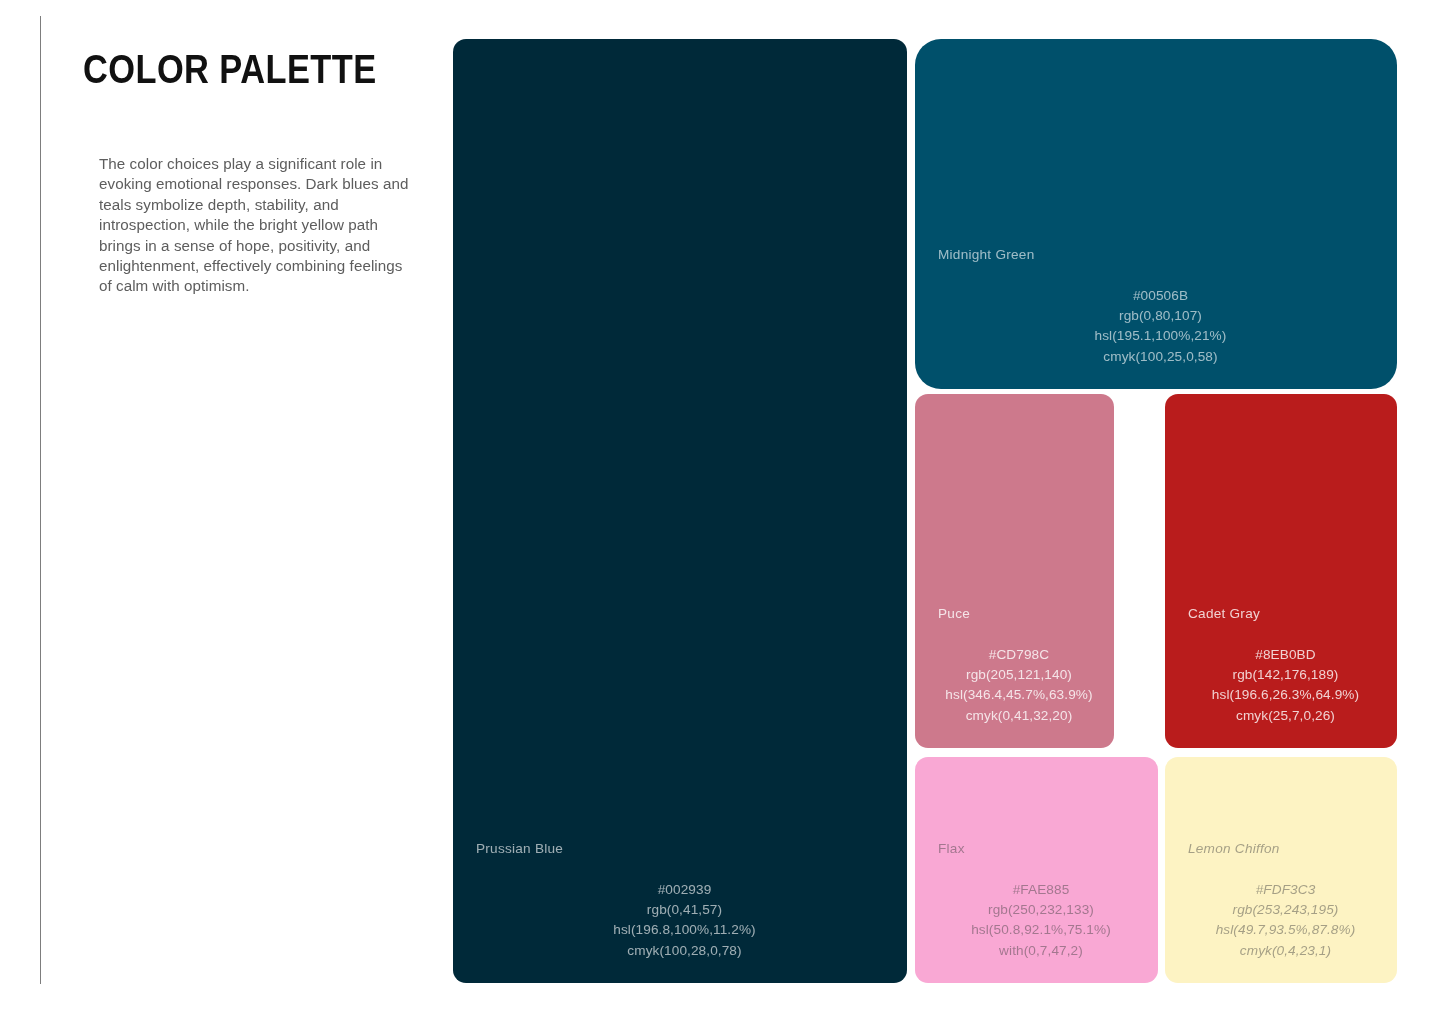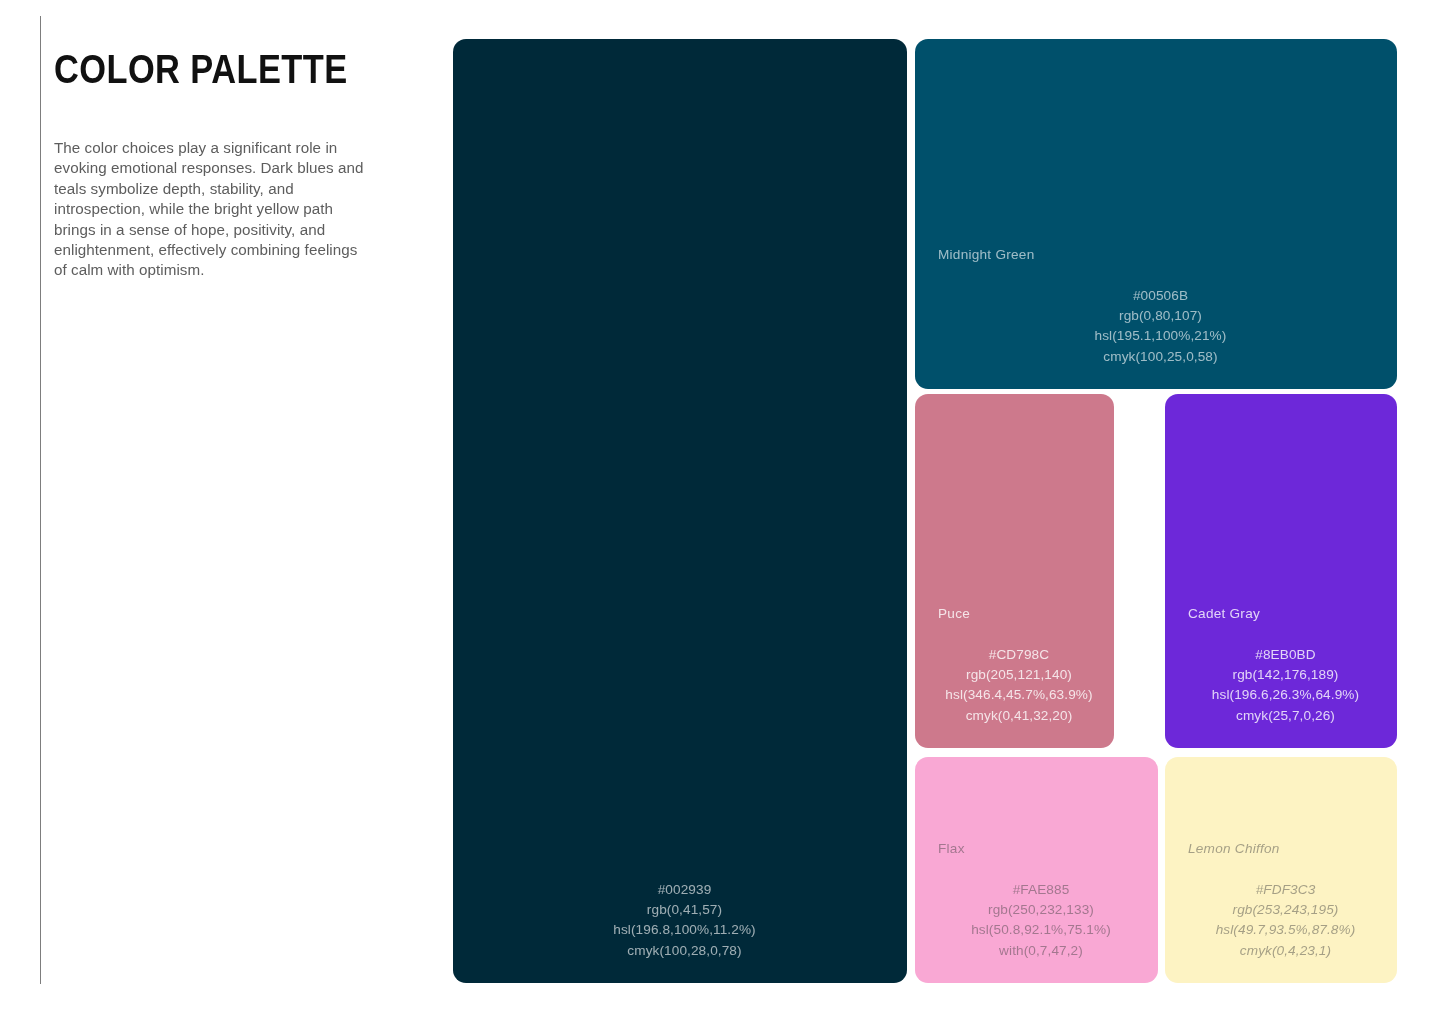--- a/index.html
+++ b/index.html
@@ -19,39 +19,39 @@
   #left-rule {
     position: absolute;
     left: 40px;
     top: 16px;
     width: 1px;
     height: 968px;
     background: #7d7d7d;
   }
   #intro {
     position: absolute;
-    left: 54px;
+    left: 83px;
     top: 47px;
     width: 320px;
   }
   #page-title {
     margin: 0;
     font-family: "Liberation Sans Narrow", "Liberation Sans", sans-serif;
     font-weight: 700;
     font-size: 40px;
     line-height: 44px;
     letter-spacing: 0.5px;
     color: #111111;
     text-transform: uppercase;
     transform: scaleX(0.86);
     transform-origin: left top;
     white-space: nowrap;
   }
   #intro-body {
-    margin: 0;
+    margin: 16px;
     padding-top: 47px;
     width: 312px;
     font-size: 15.2px;
     line-height: 20.4px;
     color: #5d5d5d;
     letter-spacing: 0.05px;
   }
 
   
   #palette {
@@ -111,30 +111,31 @@
 
 <div id="intro">
   <h1 id="page-title" style="color: rgb(17, 17, 17);">COLOR PALETTE</h1>
   <p id="intro-body" style="color: rgb(93, 93, 93);">The color choices play a significant role in evoking emotional responses. Dark blues and teals symbolize depth, stability, and introspection, while the bright yellow path brings in a sense of hope, positivity, and enlightenment, effectively combining feelings of calm with optimism.</p>
 </div>
 
 <div id="palette">
 
   <div class="swatch on-dark" id="sw-prussian" style="background-color: rgb(0, 41, 57);">
     <div class="swatch-inner">
+      <p class="swatch-name">Prussian Blue</p>
       <div class="swatch-values">
         <div>#002939</div>
         <div>rgb(0,41,57)</div>
         <div>hsl(196.8,100%,11.2%)</div>
         <div>cmyk(100,28,0,78)</div>
       </div>
     </div>
   </div>
 
-  <div class="swatch on-dark" id="sw-midnight" style="background-color: rgb(0, 80, 107);">
+  <div class="swatch on-dark" id="sw-midnight" style="background-color: rgb(0, 80, 107); border-radius: 26px;">
     <div class="swatch-inner">
       <p class="swatch-name">Midnight Green</p>
       <div class="swatch-values">
         <div>#00506B</div>
         <div>rgb(0,80,107)</div>
         <div>hsl(195.1,100%,21%)</div>
         <div>cmyk(100,25,0,58)</div>
       </div>
     </div>
   </div>
@@ -144,21 +145,21 @@
       <p class="swatch-name">Puce</p>
       <div class="swatch-values">
         <div>#CD798C</div>
         <div>rgb(205,121,140)</div>
         <div>hsl(346.4,45.7%,63.9%)</div>
         <div>cmyk(0,41,32,20)</div>
       </div>
     </div>
   </div>
 
-  <div class="swatch on-light" id="sw-cadet" style="background-color: #6d28d9;">
+  <div class="swatch on-light" id="sw-cadet" style="background-color: #b91c1c;">
     <div class="swatch-inner">
       <p class="swatch-name">Cadet Gray</p>
       <div class="swatch-values">
         <div>#8EB0BD</div>
         <div>rgb(142,176,189)</div>
         <div>hsl(196.6,26.3%,64.9%)</div>
         <div>cmyk(25,7,0,26)</div>
       </div>
     </div>
   </div>

